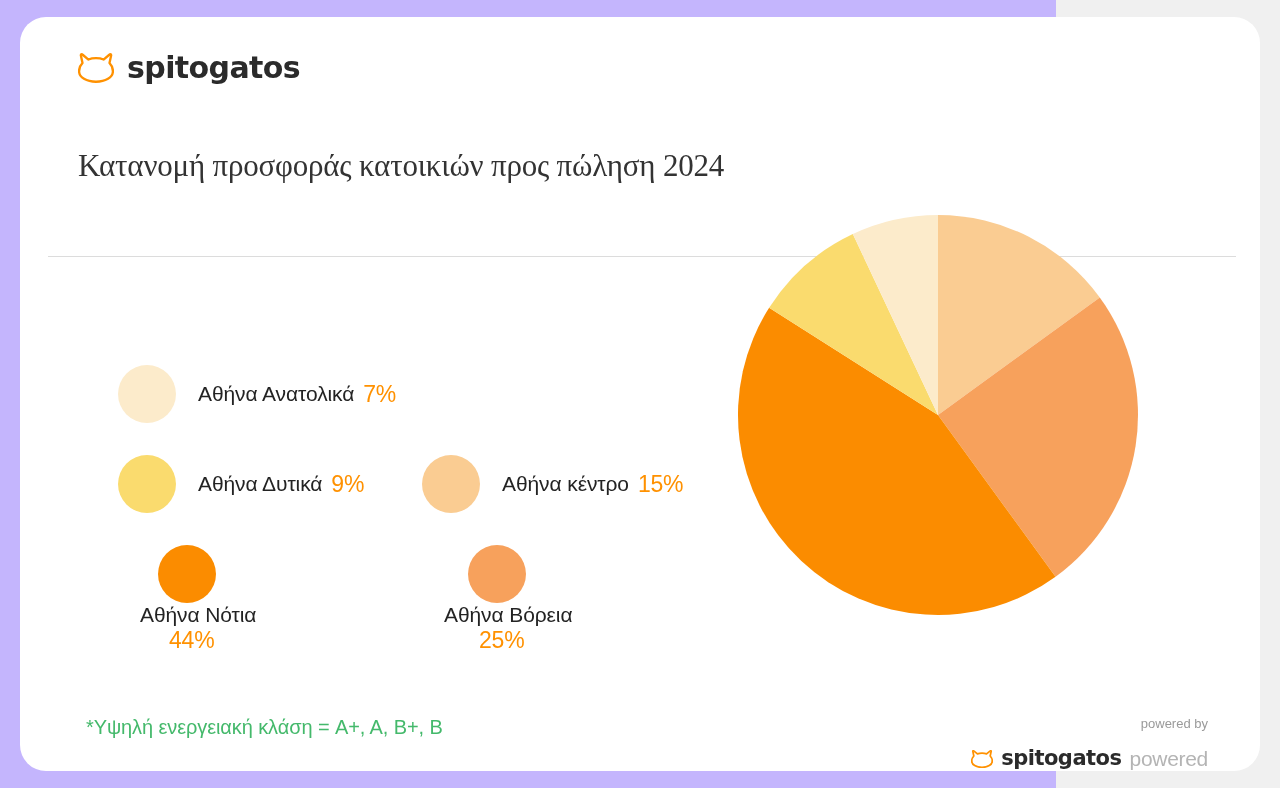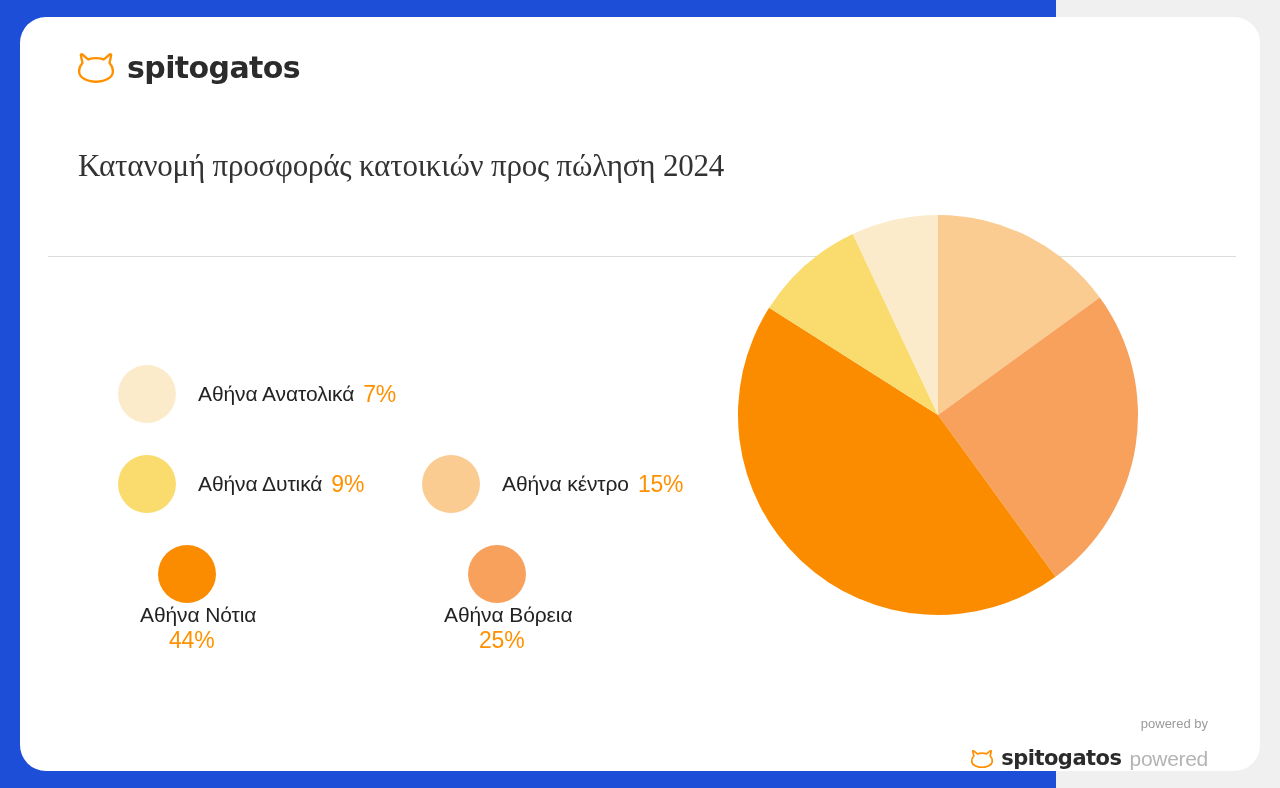--- a/index.html
+++ b/index.html
@@ -10,21 +10,21 @@
     width: 1280px;
     height: 788px;
     overflow: hidden;
     font-family: "Liberation Sans", "DejaVu Sans", sans-serif;
   }
 
   #stage {
     position: relative;
     width: 1056px;
     height: 788px;
-    background: #1d4ed8;
+    background: #c4b5fd;
   }
 
   
   #card {
     position: absolute;
     left: 20px;
     top: 17px;
     width: 1240px;
     height: 754px;
     background: #ffffff;
@@ -246,20 +246,21 @@
     <div id="pie-wrap">
       <svg id="pie-svg" viewBox="0 0 402 402">
           <path d="M 201 201 L 201.00 1.00 A 200 200 0 0 1 362.80 83.44 Z" fill="#FACC92"></path>
           <path d="M 201 201 L 362.80 83.44 A 200 200 0 0 1 318.56 362.80 Z" fill="#F7A15C"></path>
           <path d="M 201 201 L 318.56 362.80 A 200 200 0 0 1 32.13 93.83 Z" fill="#FB8C00"></path>
           <path d="M 201 201 L 32.13 93.83 A 200 200 0 0 1 115.84 20.03 Z" fill="#FADB6E"></path>
           <path d="M 201 201 L 115.84 20.03 A 200 200 0 0 1 201.00 1.00 Z" fill="#FCEBCB"></path>
         </svg>
     </div>
 
+    <div id="footnote">*Υψηλή ενεργειακή κλάση = A+, A, B+, B</div>
 
     <div id="powered">
       <div class="pb-label">powered by</div>
       <div class="pb-row">
         <span class="cat-icon-sm">
           <svg viewBox="0 0 40 33" width="22" height="18" aria-hidden="true">
             <path d="M5 11 L3.2 2.6 C3.0 1.4 4.1 0.8 4.9 1.5 L11.6 7.1
                      C14.0 6.1 16.9 5.6 20 5.6 C23.1 5.6 26.0 6.1 28.4 7.1
                      L35.1 1.5 C35.9 0.8 37.0 1.4 36.8 2.6 L35 11
                      C37.4 13.5 38.8 16.6 38.8 20 C38.8 27.0 30.4 31.8 20 31.8

